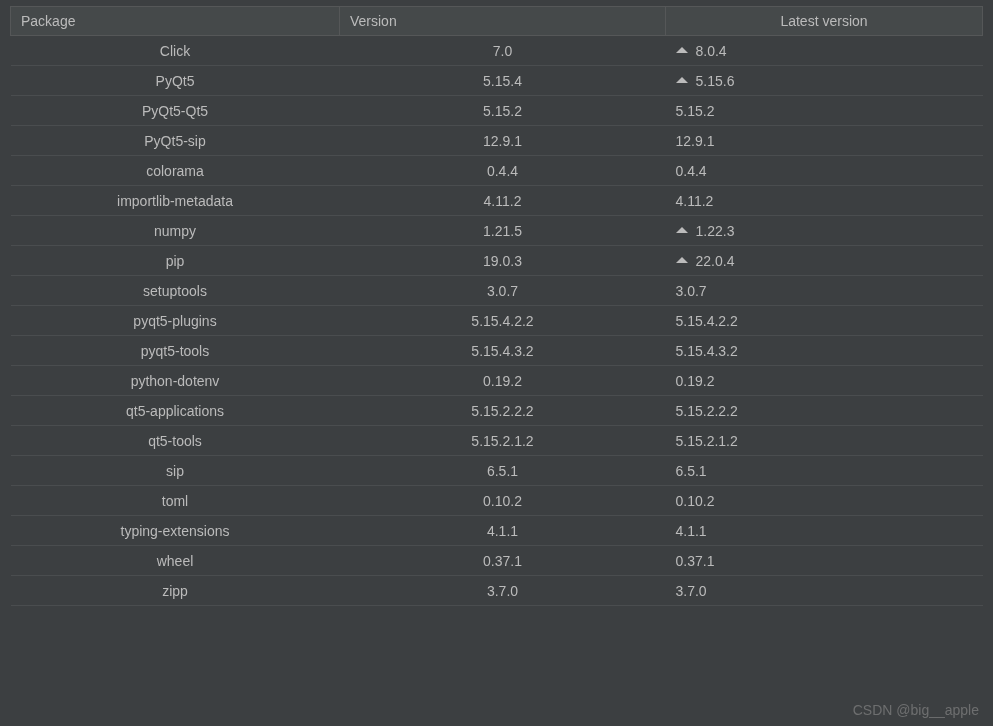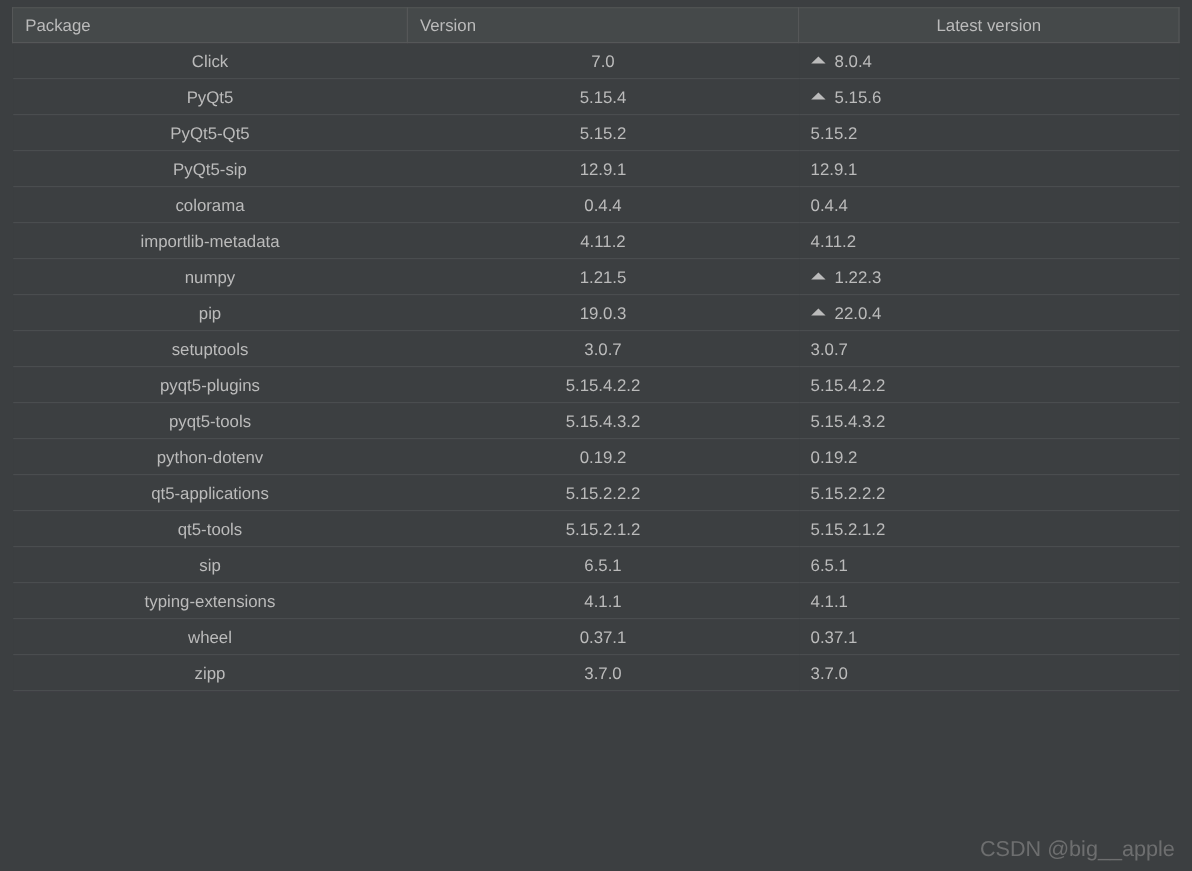--- a/index.html
+++ b/index.html
@@ -72,21 +72,21 @@
     }
     .latest-cell {
       display: flex;
       align-items: center;
     }
     .watermark {
       position: absolute;
       bottom: 8px;
       right: 14px;
       color: #888;
-      font-size: 18px;
+      font-size: 14px;
       opacity: 0.65;
     }
   </style>
 </head>
 <body>
 
 <div class="table-container">
   <table>
     <thead>
       <tr>
@@ -229,20 +229,29 @@
         <tr>
           <td>sip</td>
           <td>6.5.1</td>
           <td>
             <span class="latest-cell">
               <span>6.5.1</span>
             </span>
           </td>
         </tr>
         <tr>
+          <td>toml</td>
+          <td>0.10.2</td>
+          <td>
+            <span class="latest-cell">
+              <span>0.10.2</span>
+            </span>
+          </td>
+        </tr>
+        <tr>
           <td>typing-extensions</td>
           <td>4.1.1</td>
           <td>
             <span class="latest-cell">
               <span>4.1.1</span>
             </span>
           </td>
         </tr>
         <tr>
           <td>wheel</td>

